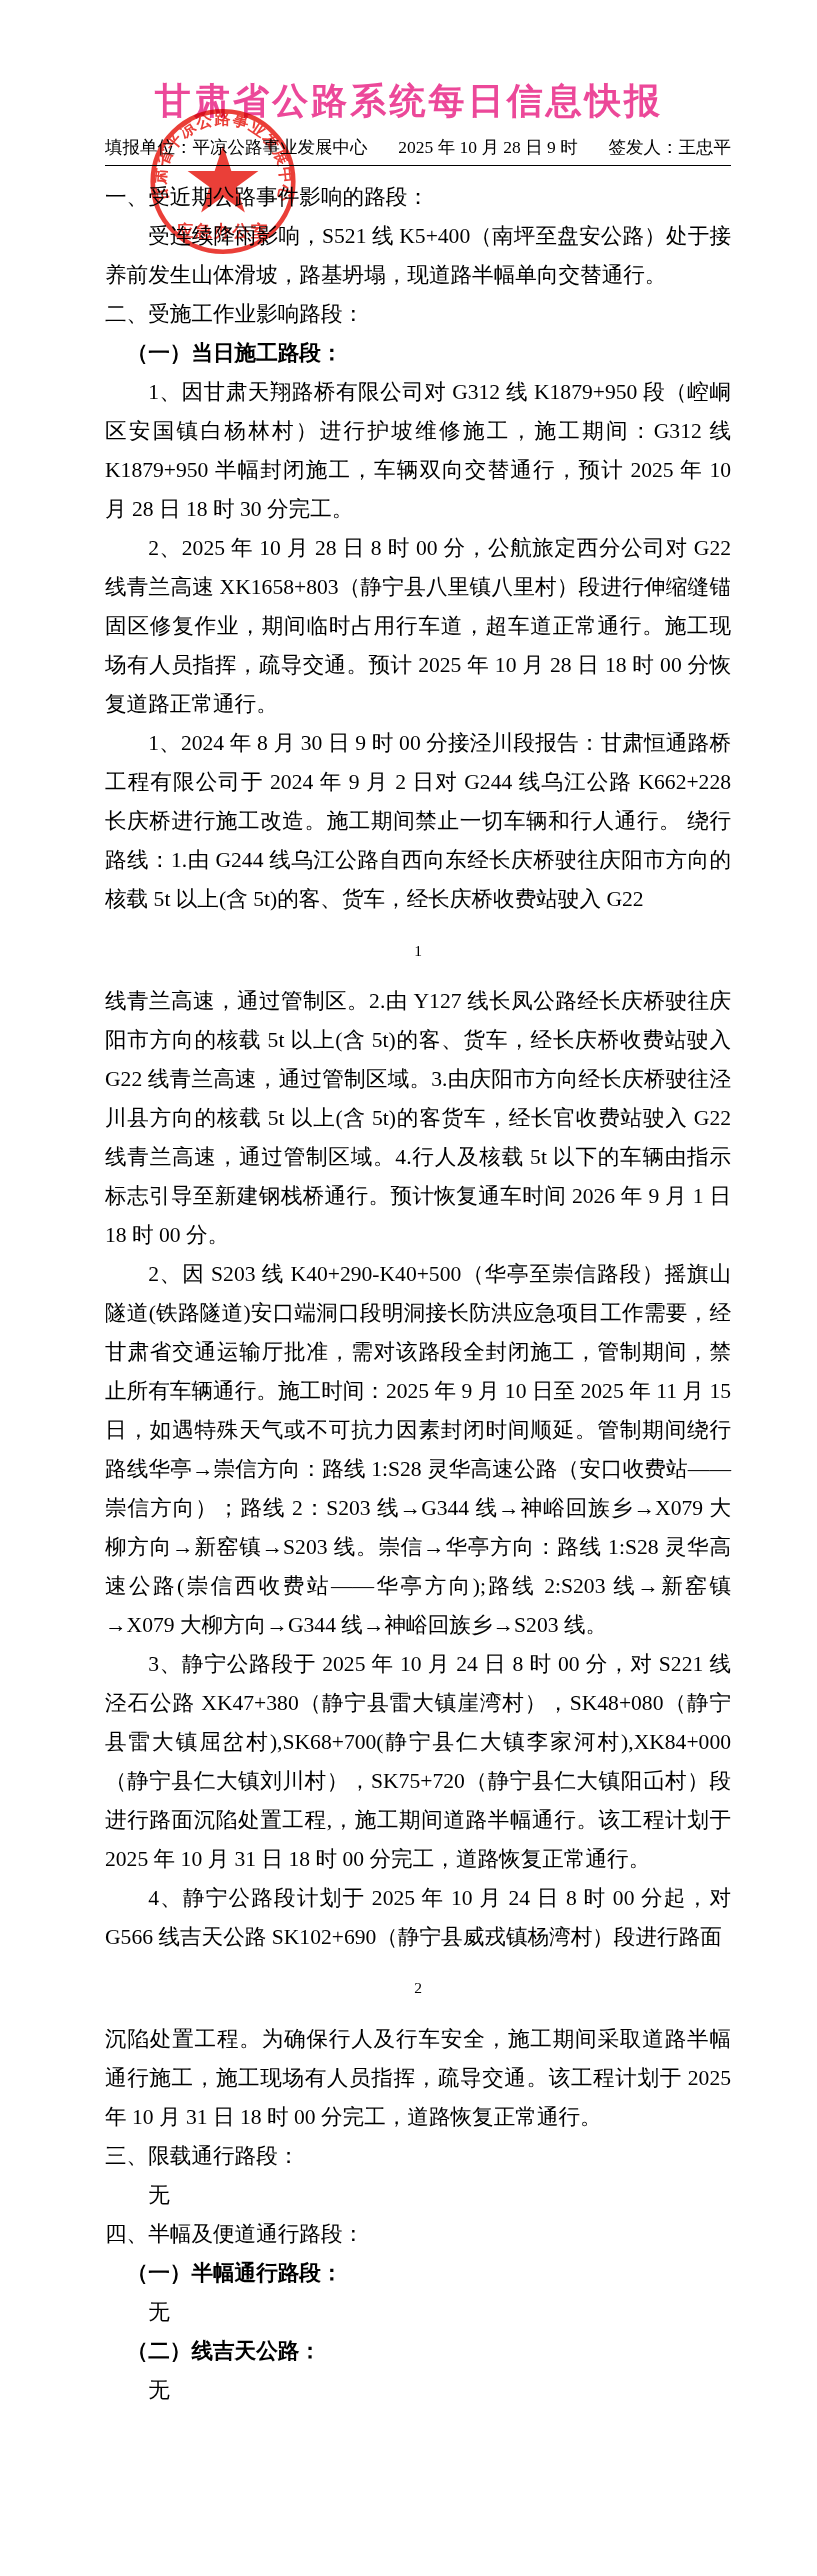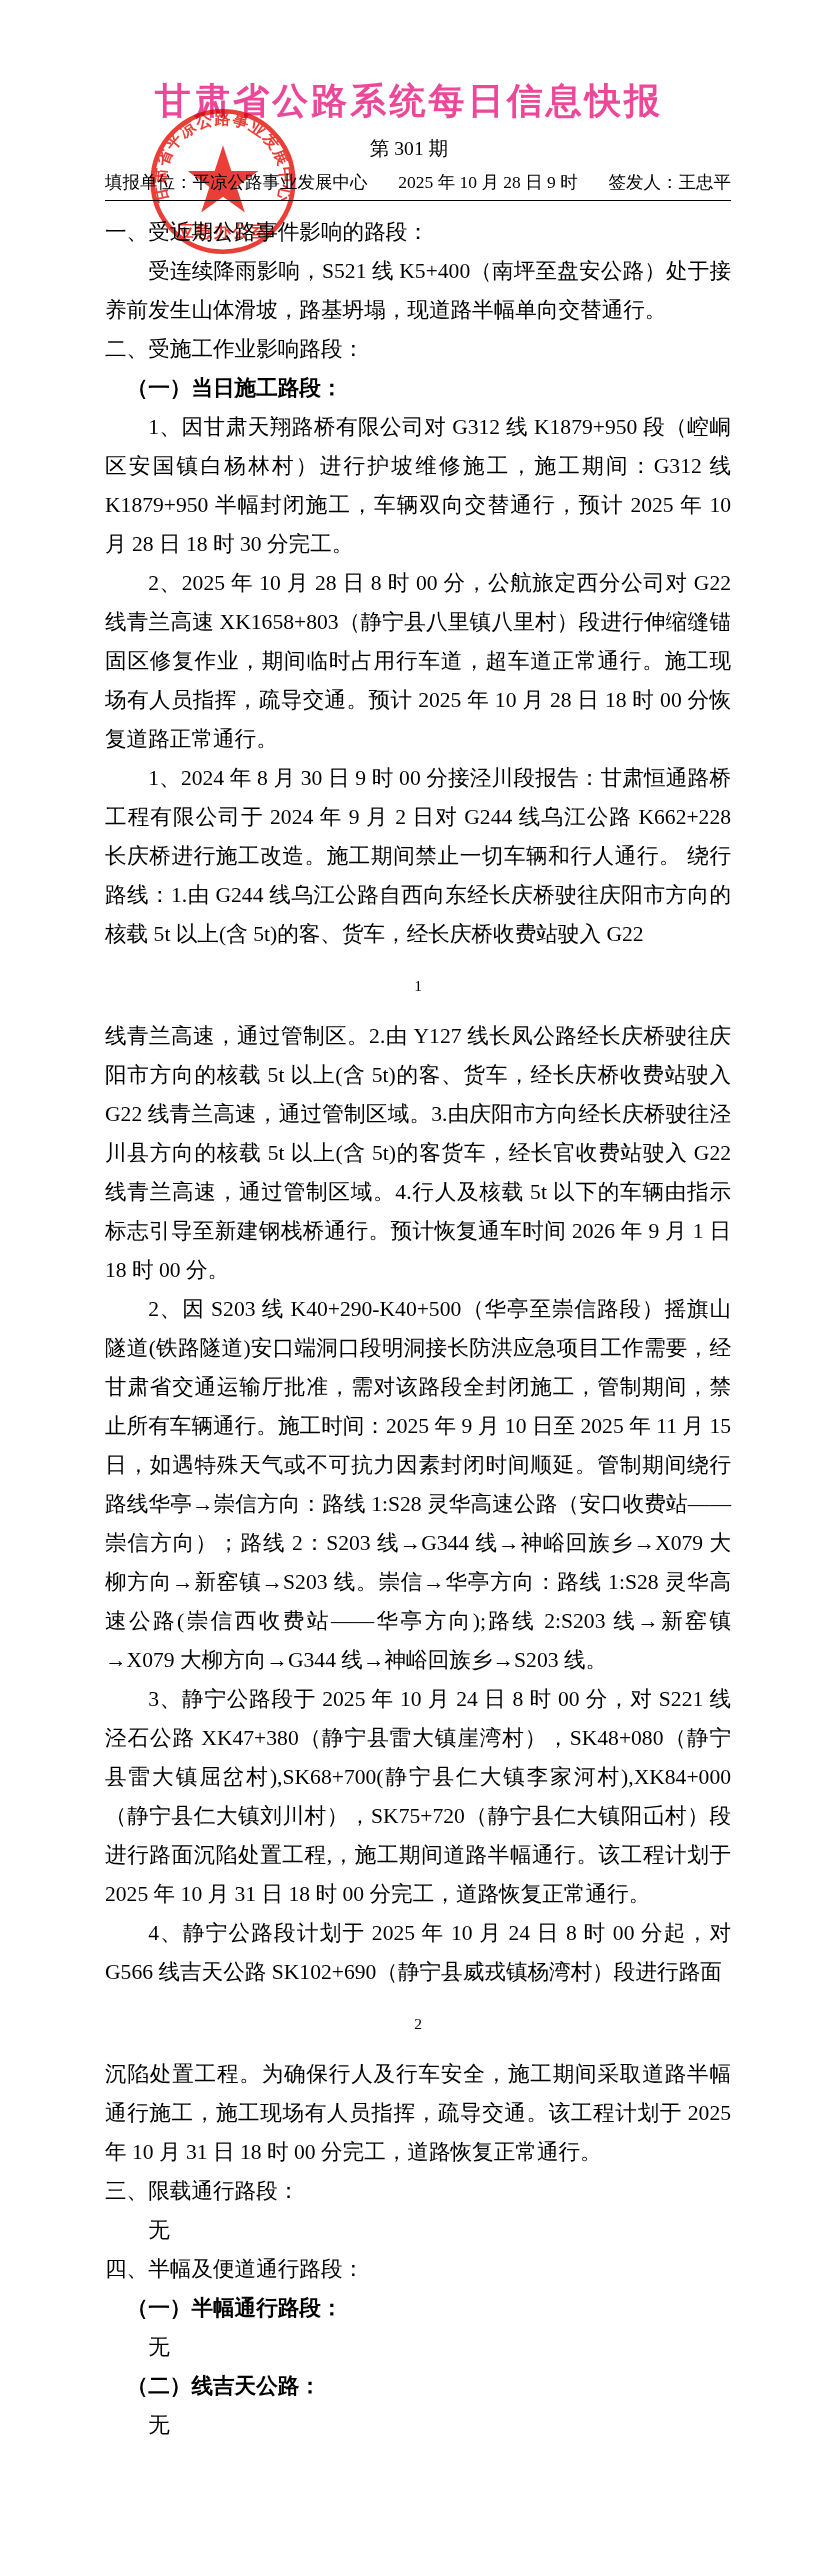--- a/index.html
+++ b/index.html
@@ -73,21 +73,20 @@
   .seal-arc{fill:#e8241c;font-size:31px;letter-spacing:2px;font-weight:bold;font-family:"Liberation Serif","DejaVu Serif",serif;}
   .seal-office{fill:#e8241c;font-size:33px;letter-spacing:3px;font-weight:bold;font-family:"Liberation Serif","DejaVu Serif",serif;}
 </style>
 </head>
 <body>
 
 <div class="page">
 
   <h1 class="title">甘肃省公路系统每日信息快报</h1>
 
-  <div class="issue">第 301 期</div>
 
   <div class="meta-row">
     <span>填报单位：平凉公路事业发展中心</span>
     <span>2025 年 10 月 28 日 9 时</span>
     <span>签发人：王忠平</span>
   </div>
 
   <div class="body">
 
     <p class="sec-heading">一、受近期公路事件影响的路段：</p>

